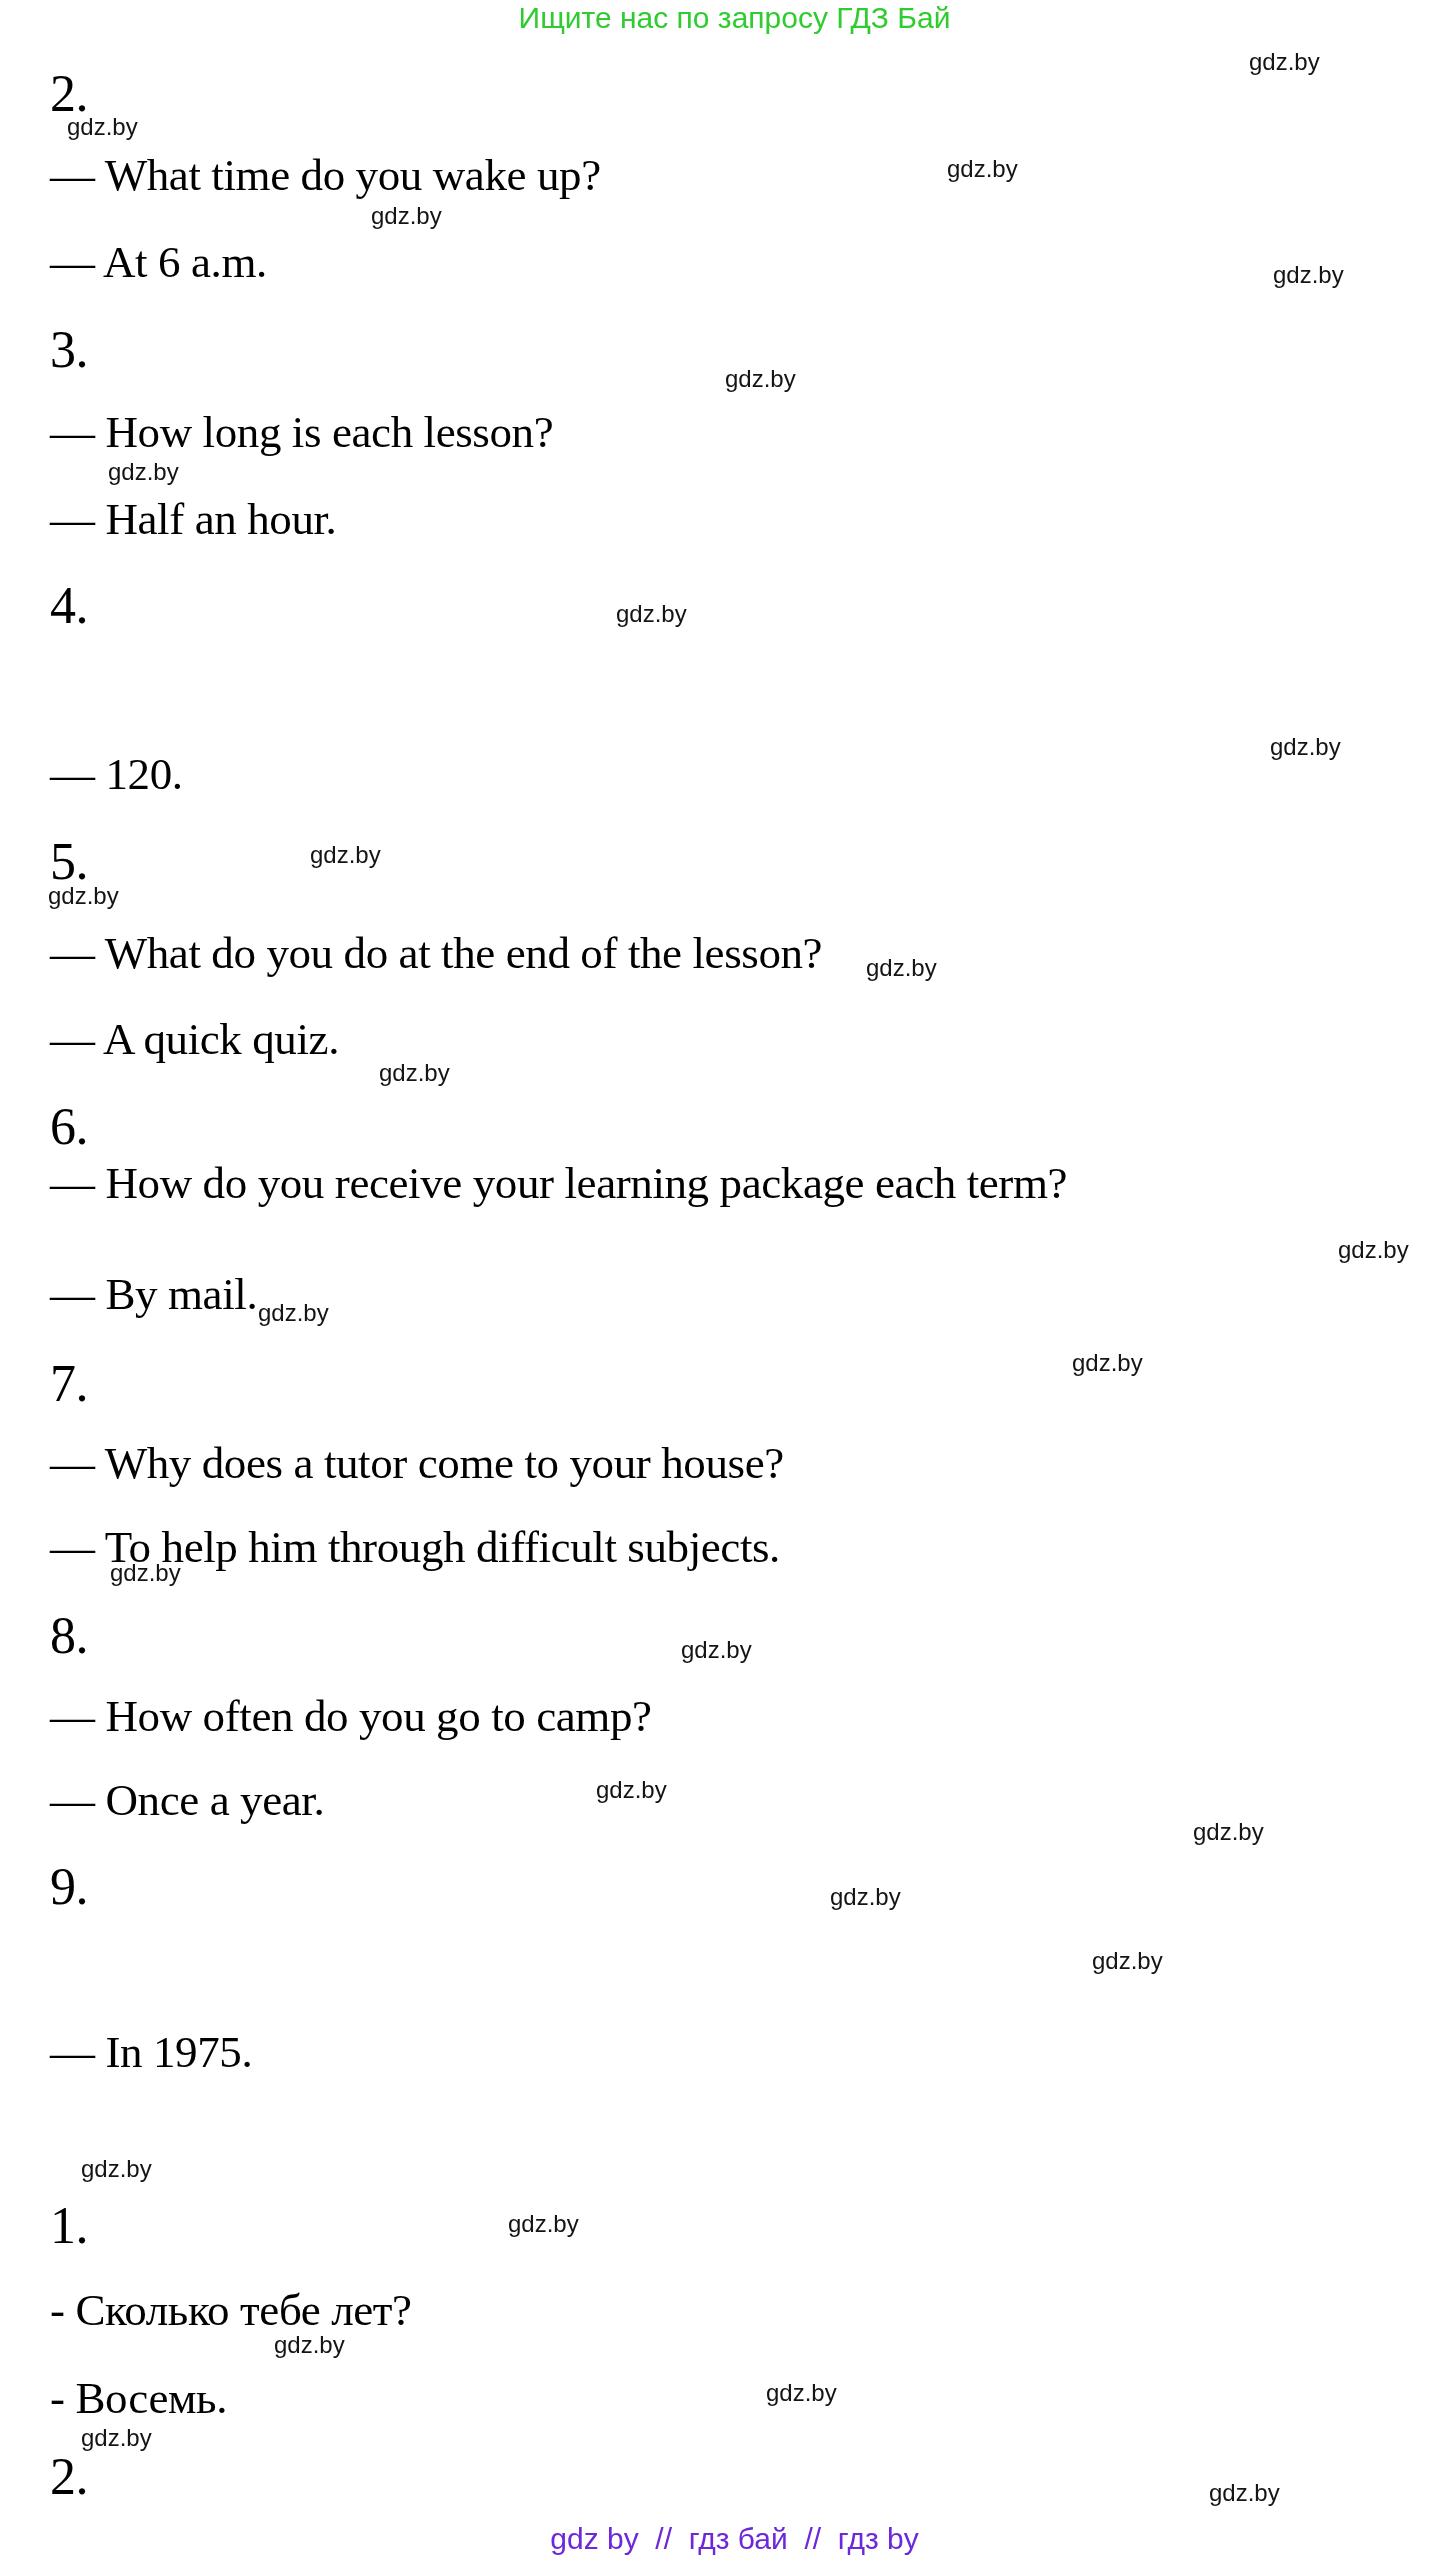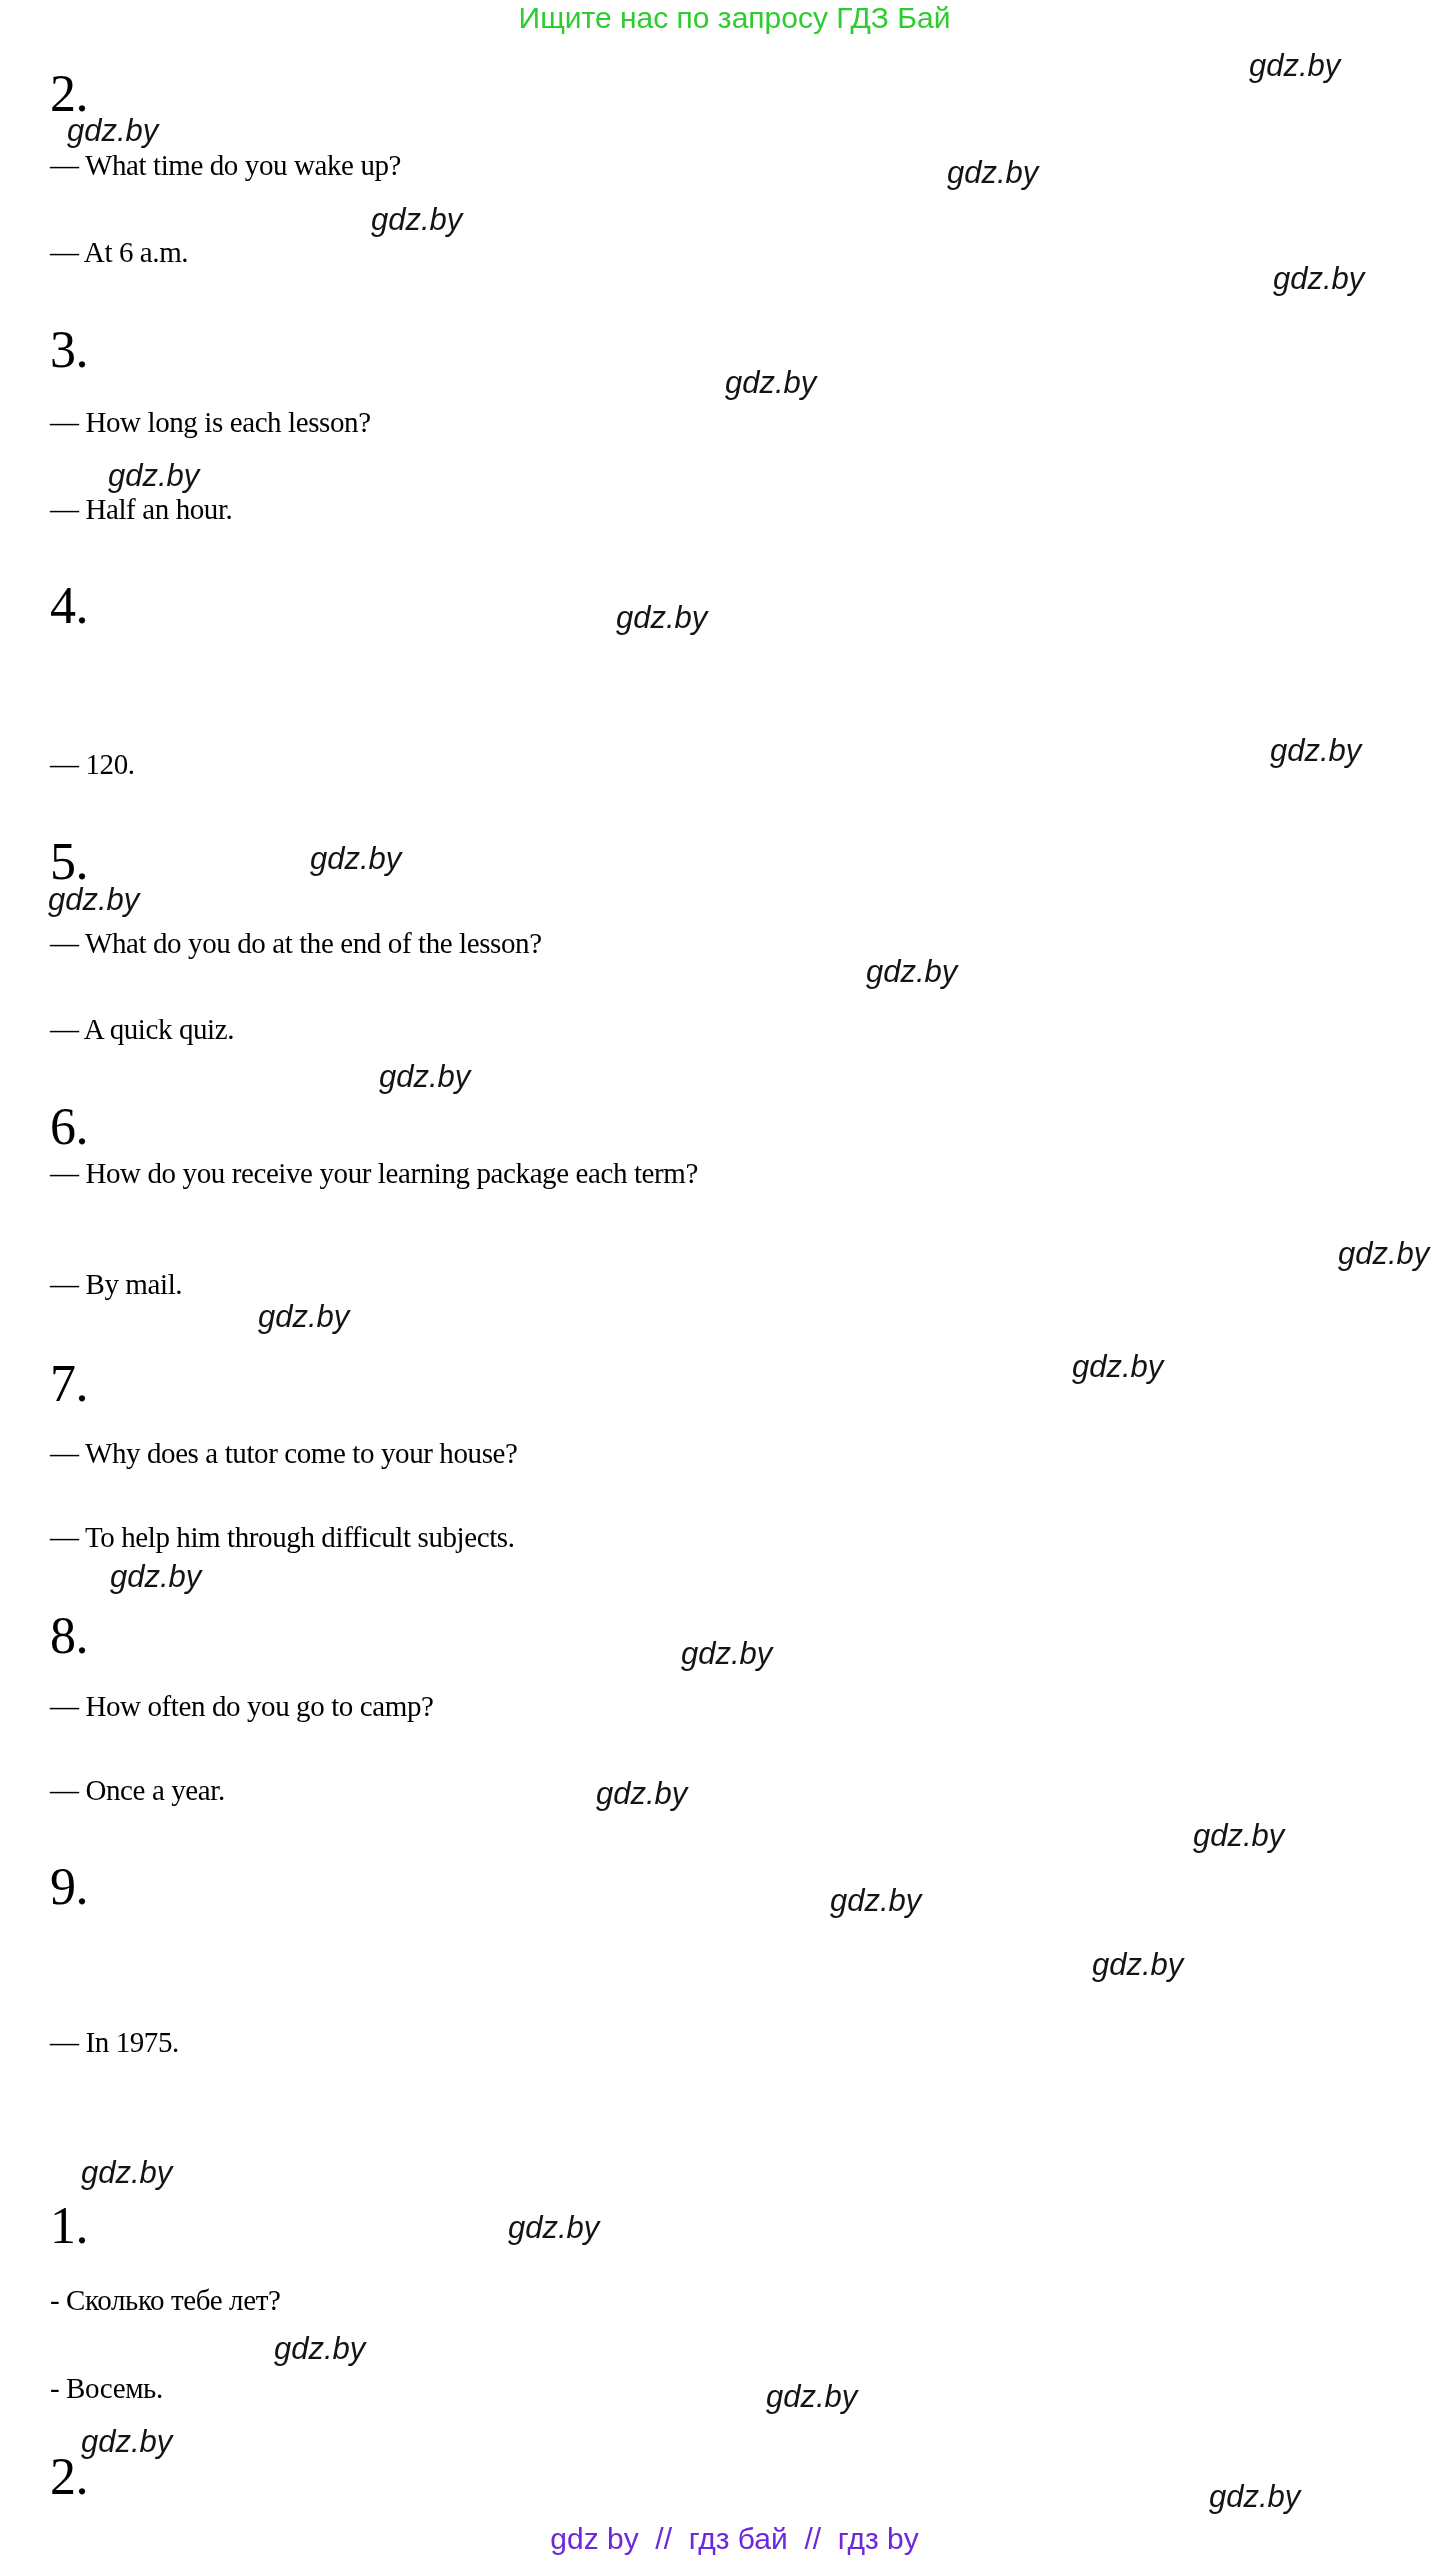--- a/index.html
+++ b/index.html
@@ -28,34 +28,33 @@
   }
   .banner-bottom {
     top: 2521px;
     font-size: 30px;
     line-height: 1.2;
     color: #6d28d9;
   }
   .line {
     position: absolute;
     left: 50px;
-    font-size: 29px;
+    font-size: 45px;
     line-height: 1.22;
     letter-spacing: -0.4px;
     white-space: pre;
   }
   .num { font-size: 52px; line-height: 1.22; }
   .wm {
     position: absolute;
     font-family: "Liberation Sans", sans-serif;
-    font-size: 31px;
+    font-size: 24px;
     line-height: 1.1;
     color: #141414;
     white-space: pre;
-    font-style: italic;
   }
 </style>
 </head>
 <body>
 
 <div class="page">
 
   <div class="banner banner-top">Ищите нас по запросу ГДЗ Бай</div>
 
   <div class="line num" style="top:62px">2.</div>

